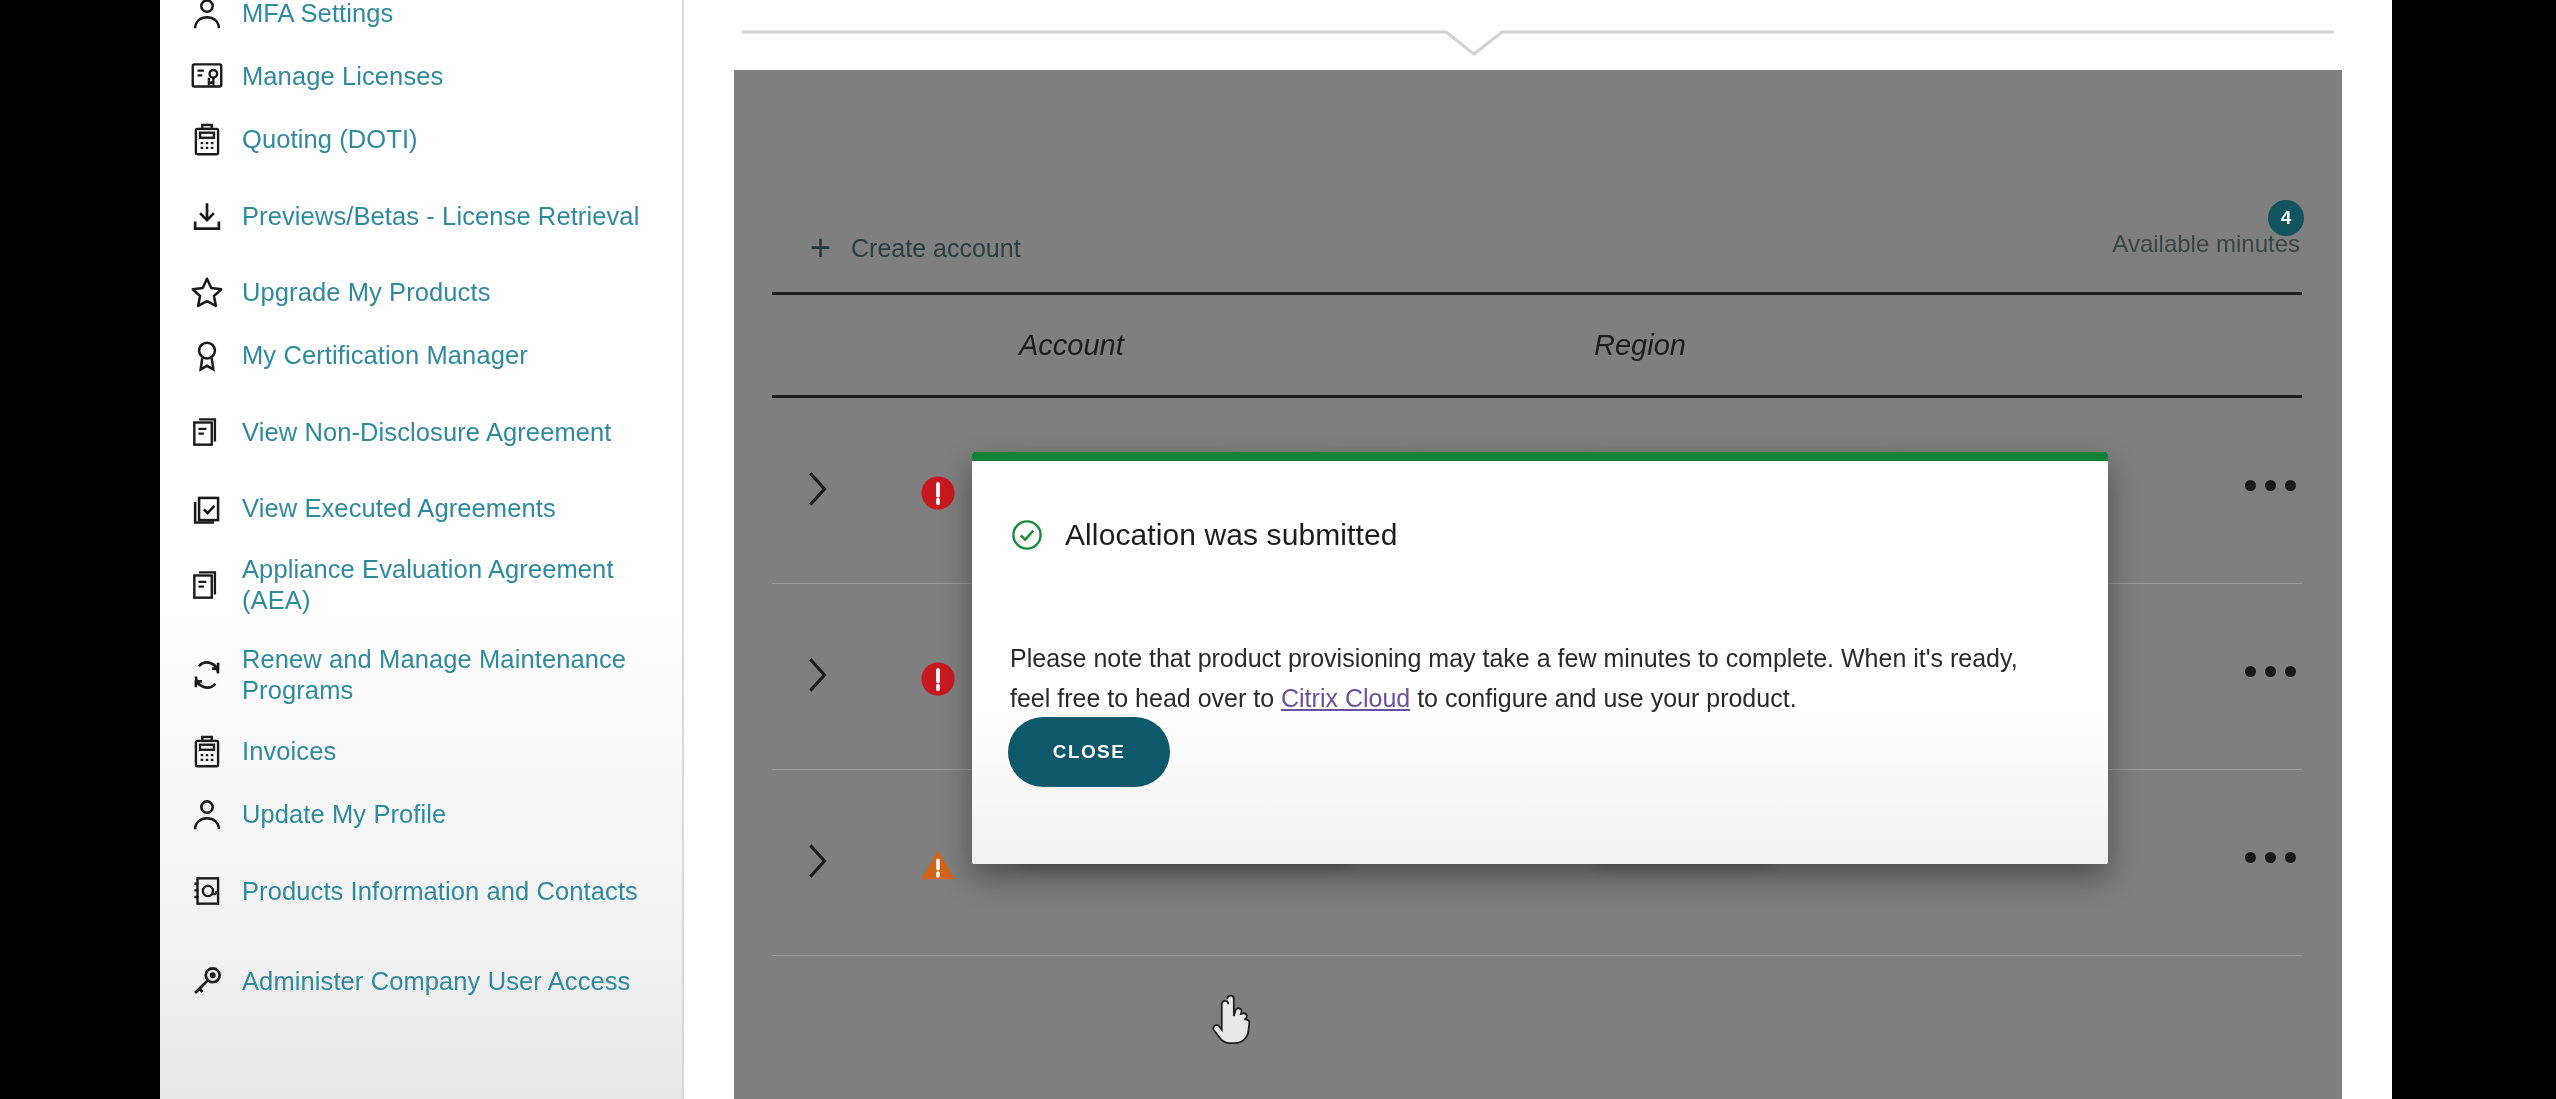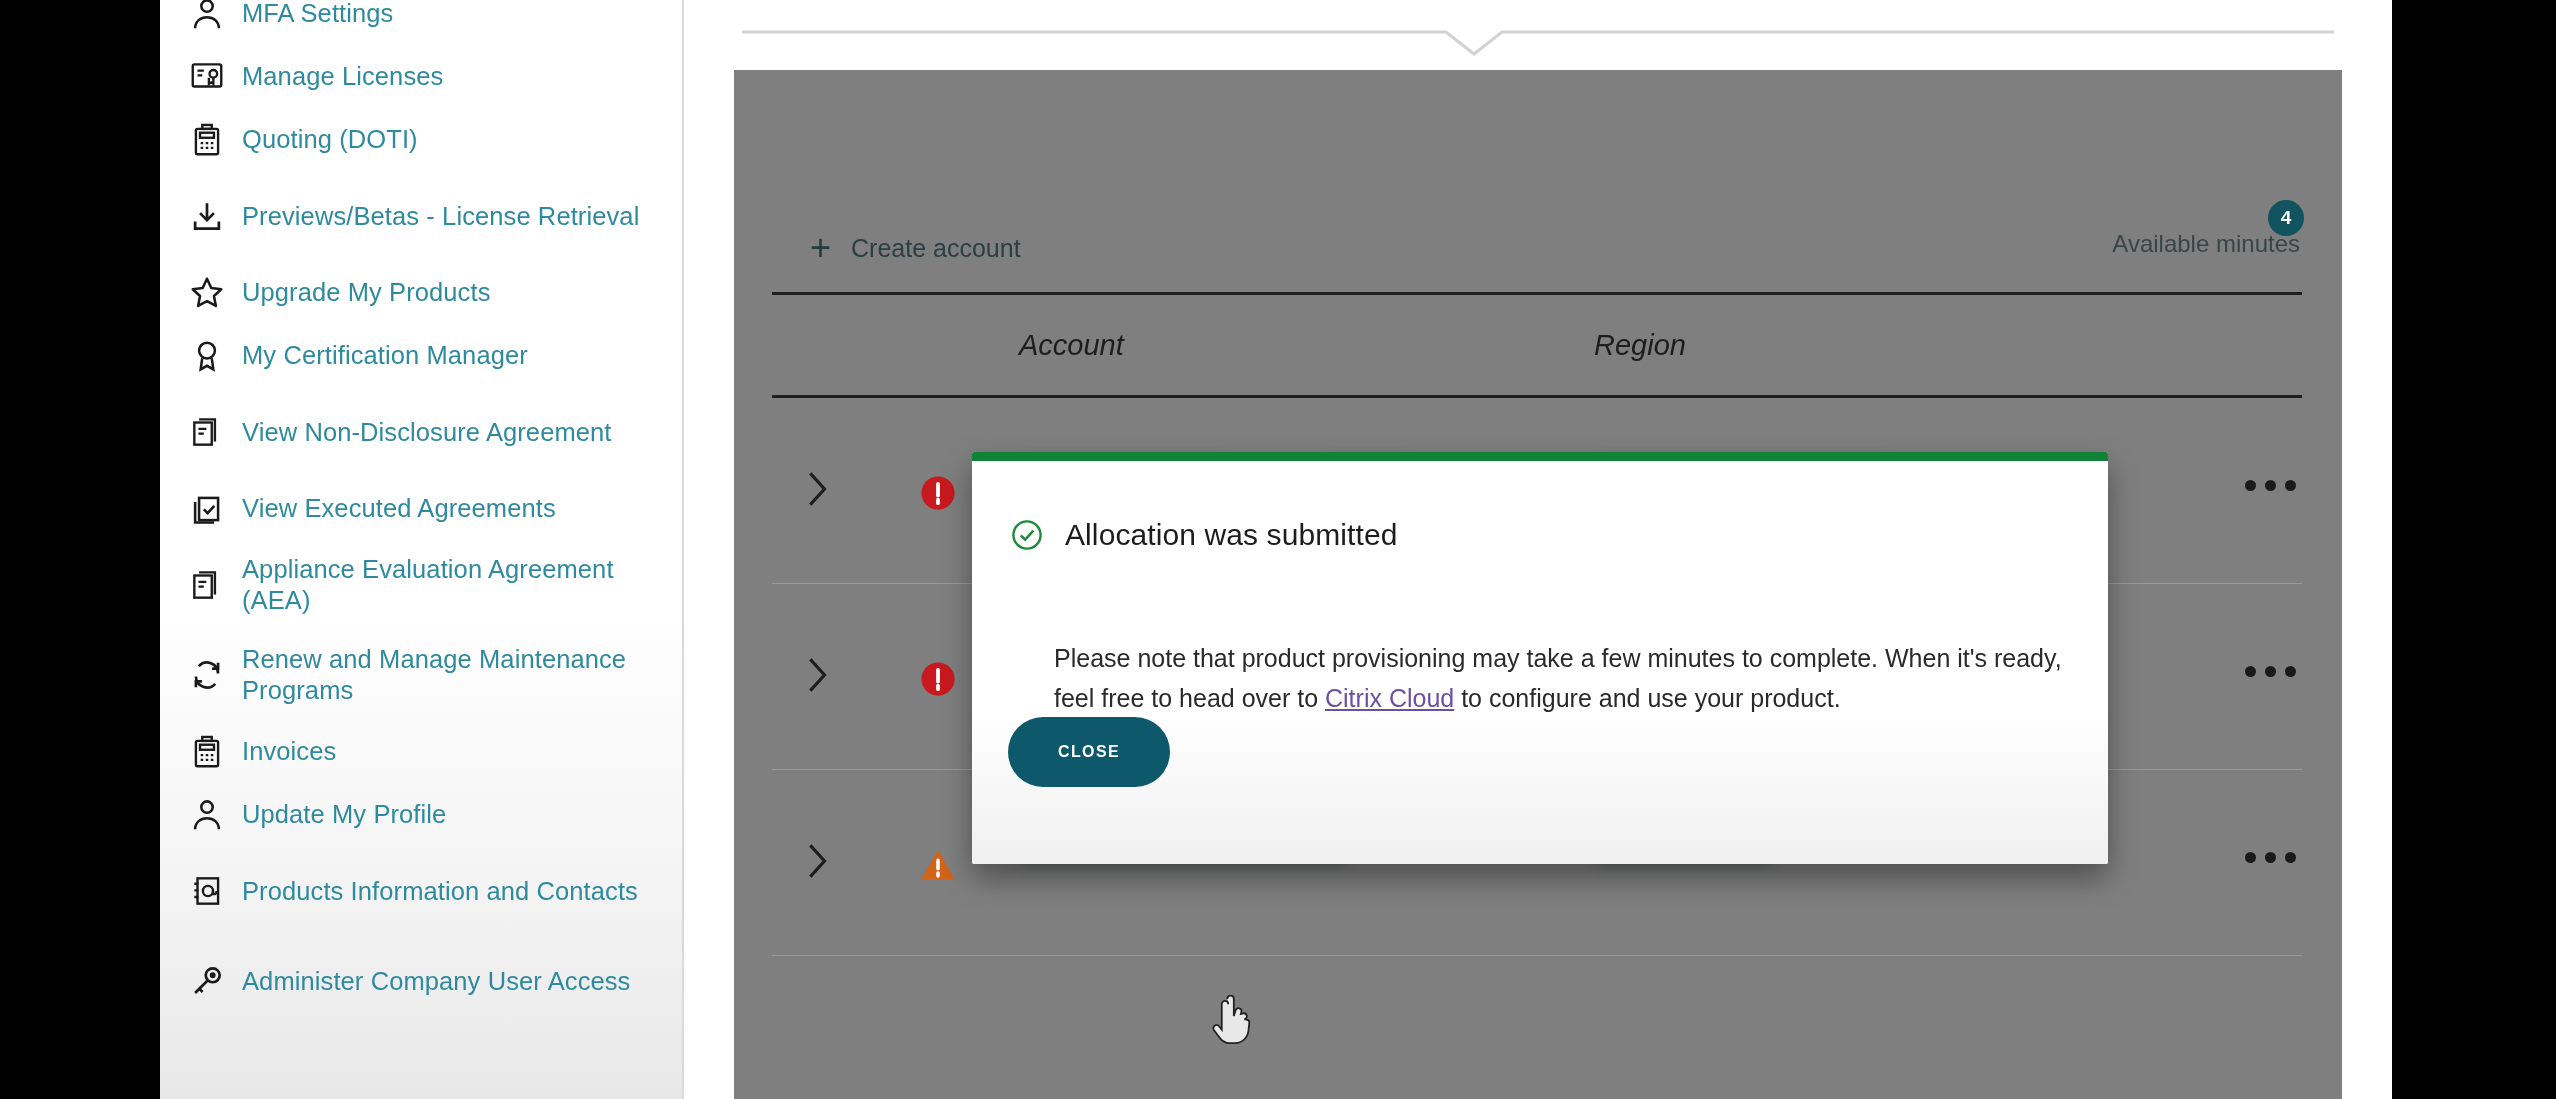--- a/index.html
+++ b/index.html
@@ -270,38 +270,37 @@
     color: #1c1c1c;
     letter-spacing: .1px;
   }
   .modal-text {
     position: absolute;
     left: 38px; top: 152px;
     width: 1042px;
     font-size: 25px;
     line-height: 40px;
     color: #2a2a2a;
-    margin-left: 44px;
   }
   .modal-link {
     color: #6b4fa3;
     text-decoration: underline;
     cursor: pointer;
   }
   .modal-close-btn {
     position: absolute;
     left: 36px; top: 256px;
     min-width: 162px;
     height: 70px;
     border: none;
     border-radius: 36px;
     background: #0d596b;
     color: #ffffff;
     font-family: "Liberation Sans", sans-serif;
-    font-size: 16px;
+    font-size: 19px;
     font-weight: 700;
     letter-spacing: 1.4px;
     cursor: pointer;
     padding: 12px 30px;
   }
 
   
   .cursor {
     position: absolute;
     left: 1212px; top: 995px;

